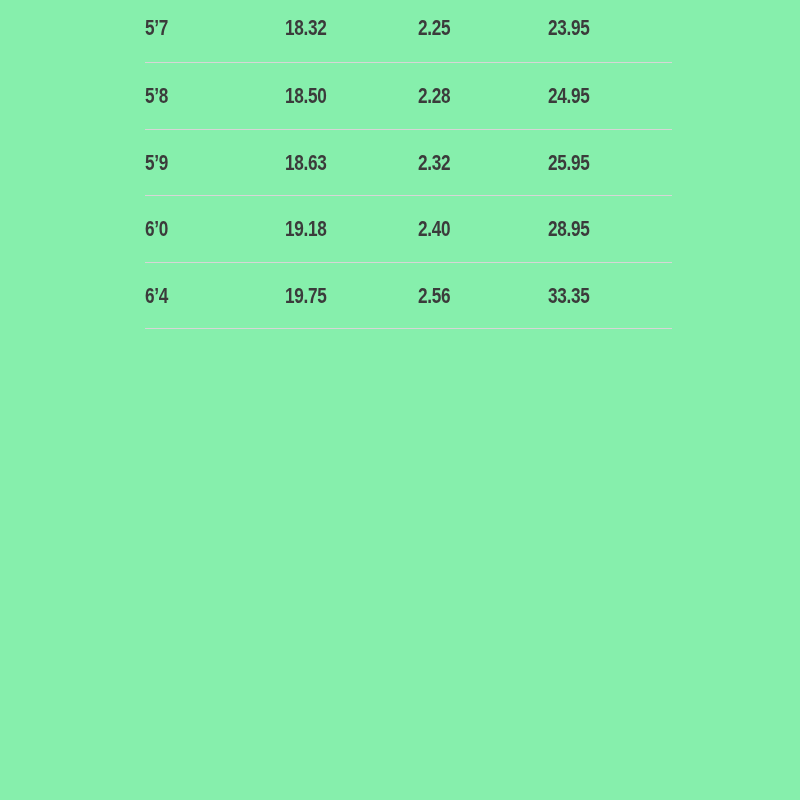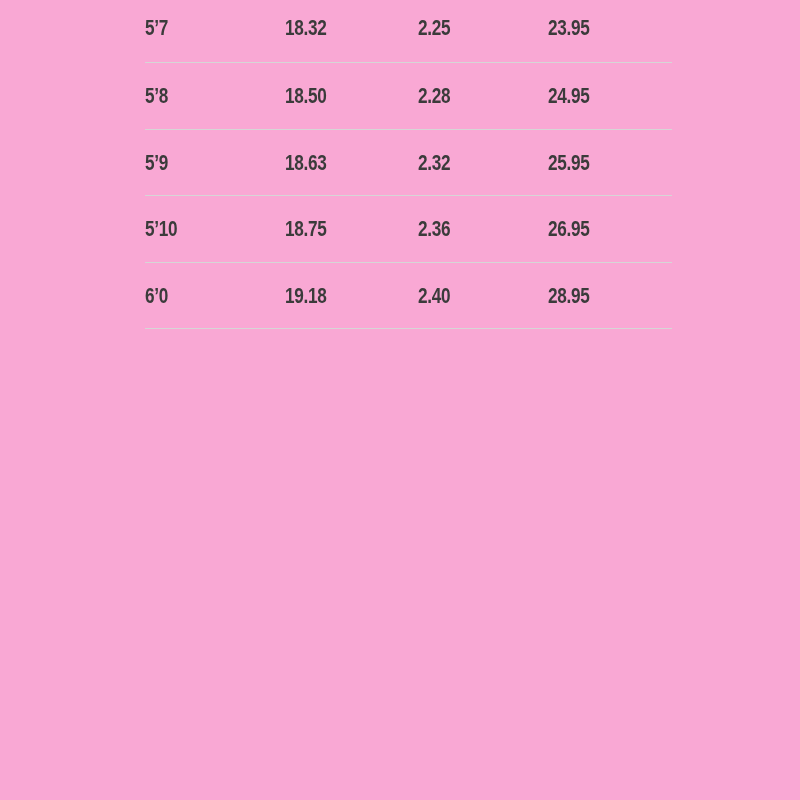--- a/index.html
+++ b/index.html
@@ -12,21 +12,21 @@
     height: 800px;
     background: #ffffff;
     font-family: "Liberation Sans", sans-serif;
     overflow: hidden;
   }
 
   #size-chart {
     position: relative;
     width: 800px;
     height: 800px;
-    background: #f9a8d4;
+    background: #86efac;
     box-sizing: border-box;
   }
 
   .table-body {
     position: absolute;
     left: 145px;
     top: 0;
     width: 527px;
   }
 
@@ -88,25 +88,25 @@
         <span class="cell col-waist">2.28</span>
         <span class="cell col-length">24.95</span>
       </div>
       <div class="table-row">
         <span class="cell col-height">5’9</span>
         <span class="cell col-chest">18.63</span>
         <span class="cell col-waist">2.32</span>
         <span class="cell col-length">25.95</span>
       </div>
       <div class="table-row">
-        <span class="cell col-height">5’10</span>
-        <span class="cell col-chest">18.75</span>
-        <span class="cell col-waist">2.36</span>
-        <span class="cell col-length">26.95</span>
-      </div>
-      <div class="table-row">
         <span class="cell col-height">6’0</span>
         <span class="cell col-chest">19.18</span>
         <span class="cell col-waist">2.40</span>
         <span class="cell col-length">28.95</span>
       </div>
+      <div class="table-row">
+        <span class="cell col-height">6’4</span>
+        <span class="cell col-chest">19.75</span>
+        <span class="cell col-waist">2.56</span>
+        <span class="cell col-length">33.35</span>
+      </div>
     </div>
 </div>
 
 </body></html>

